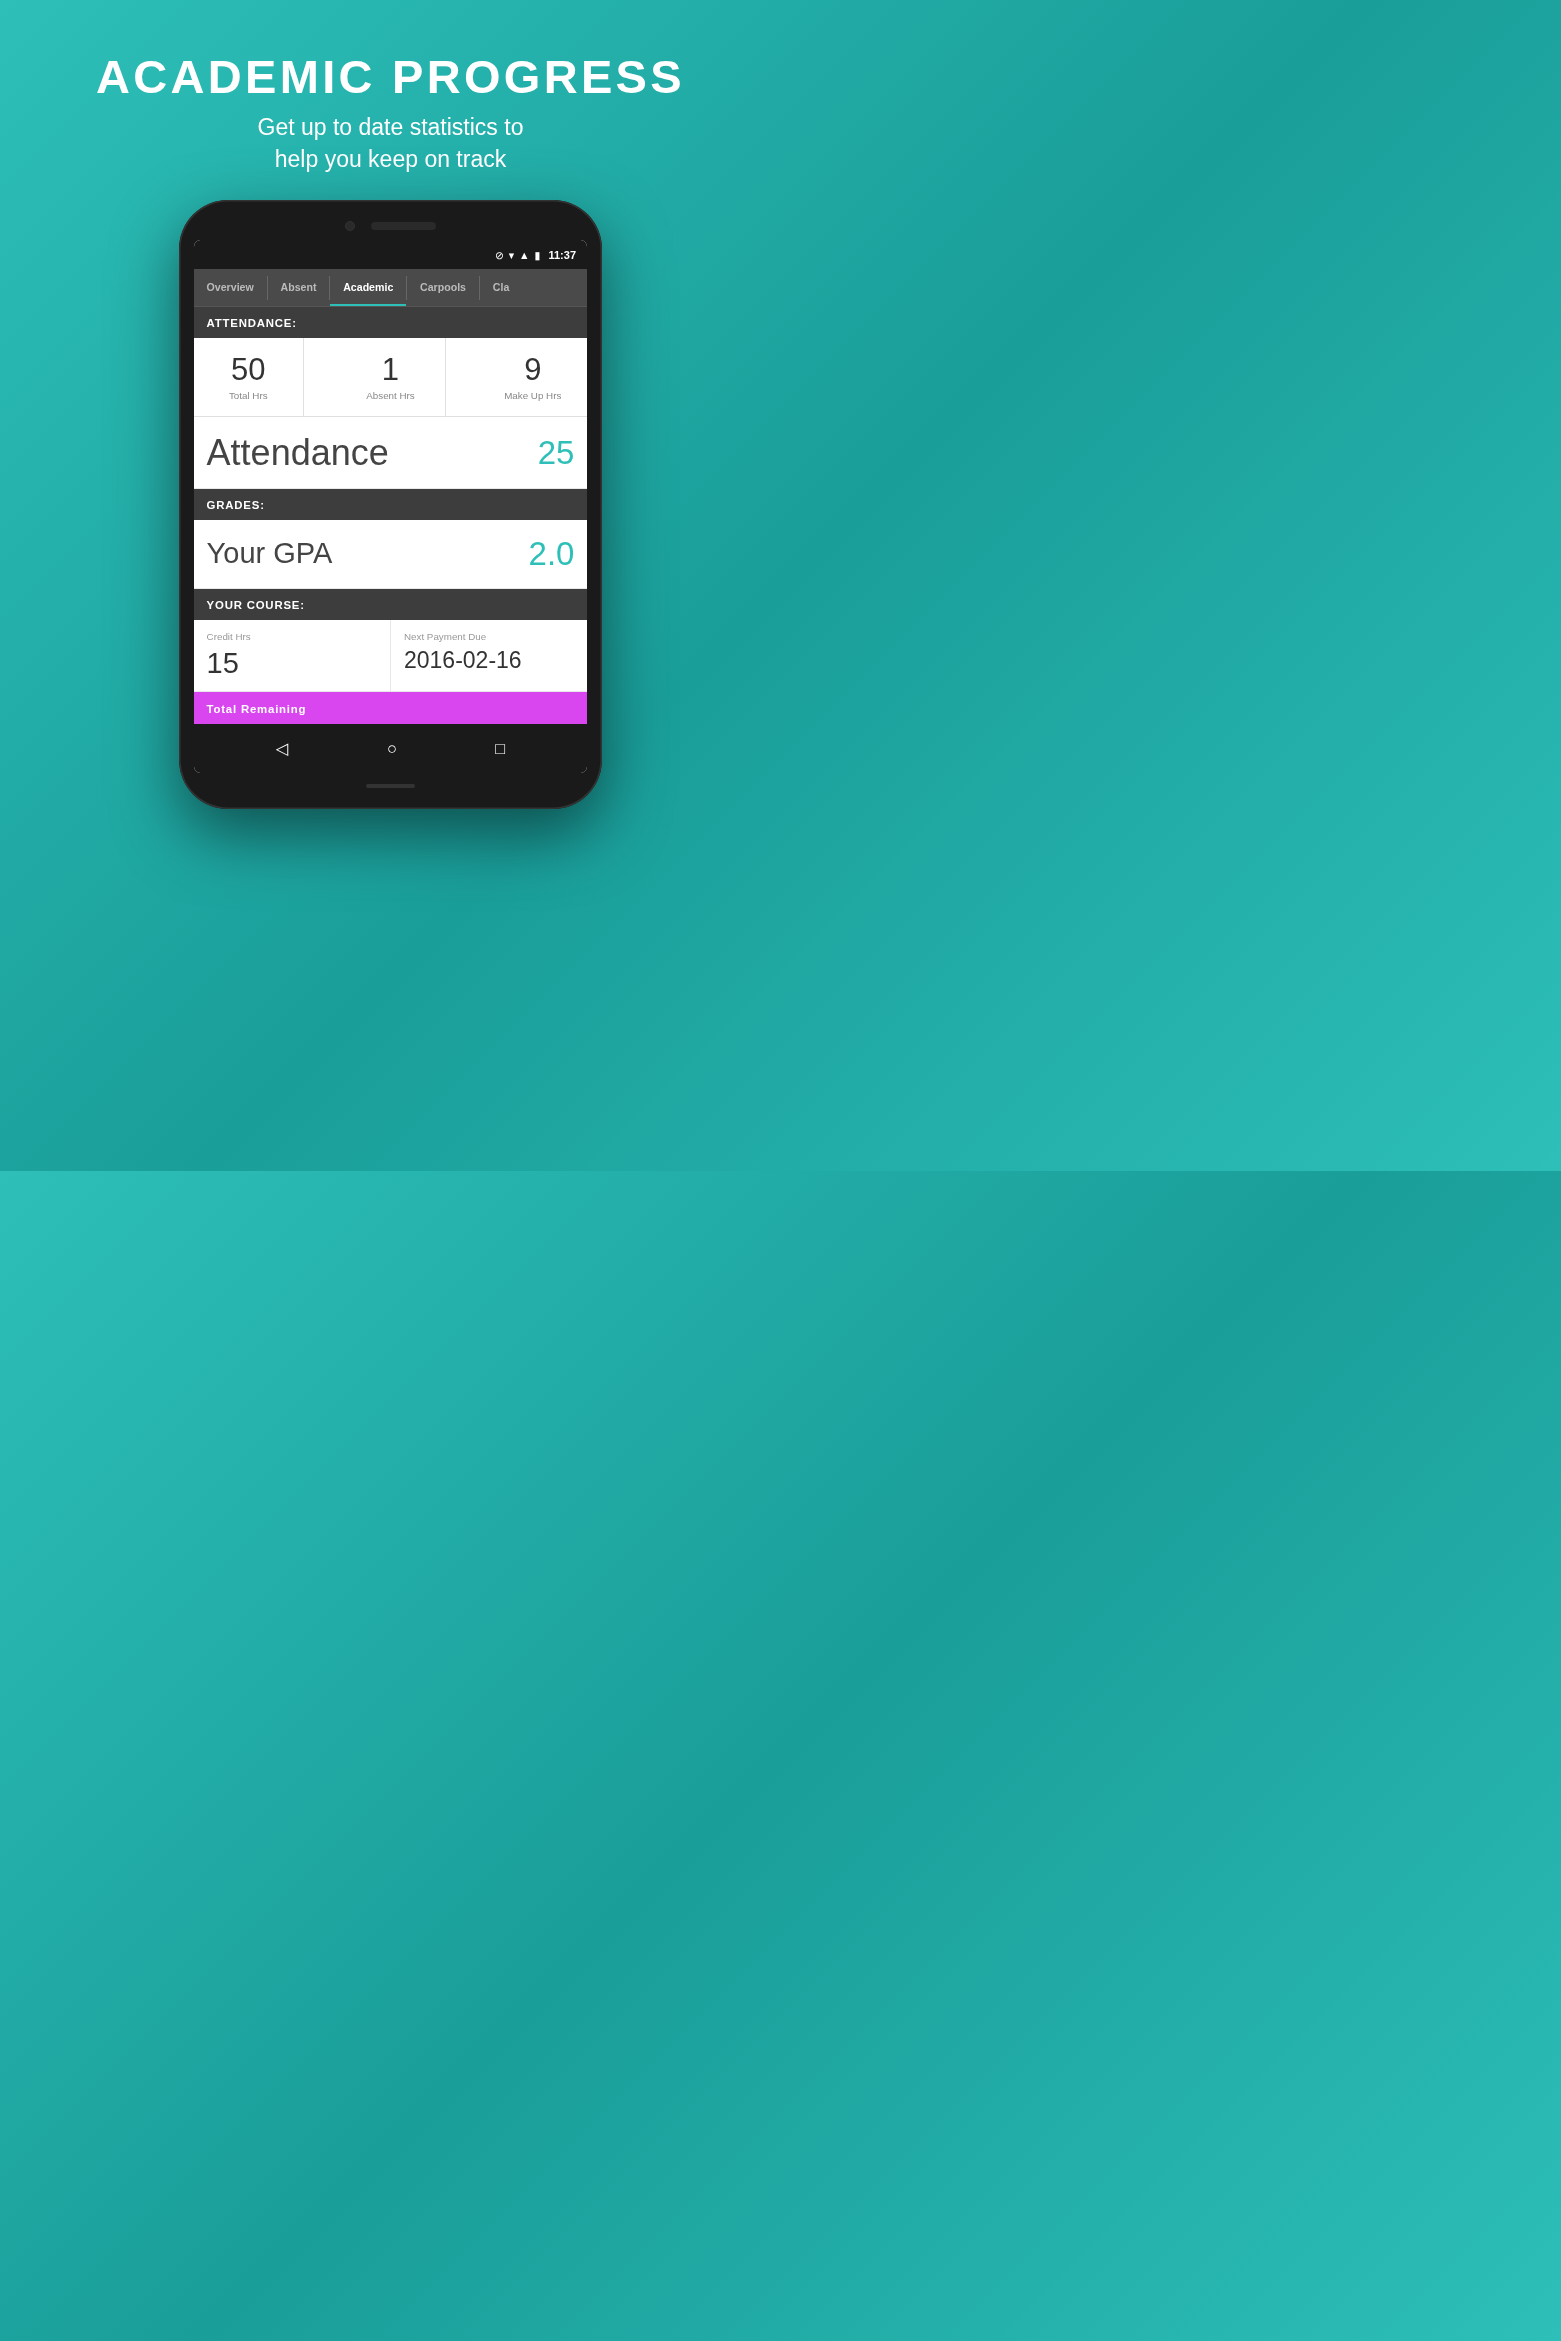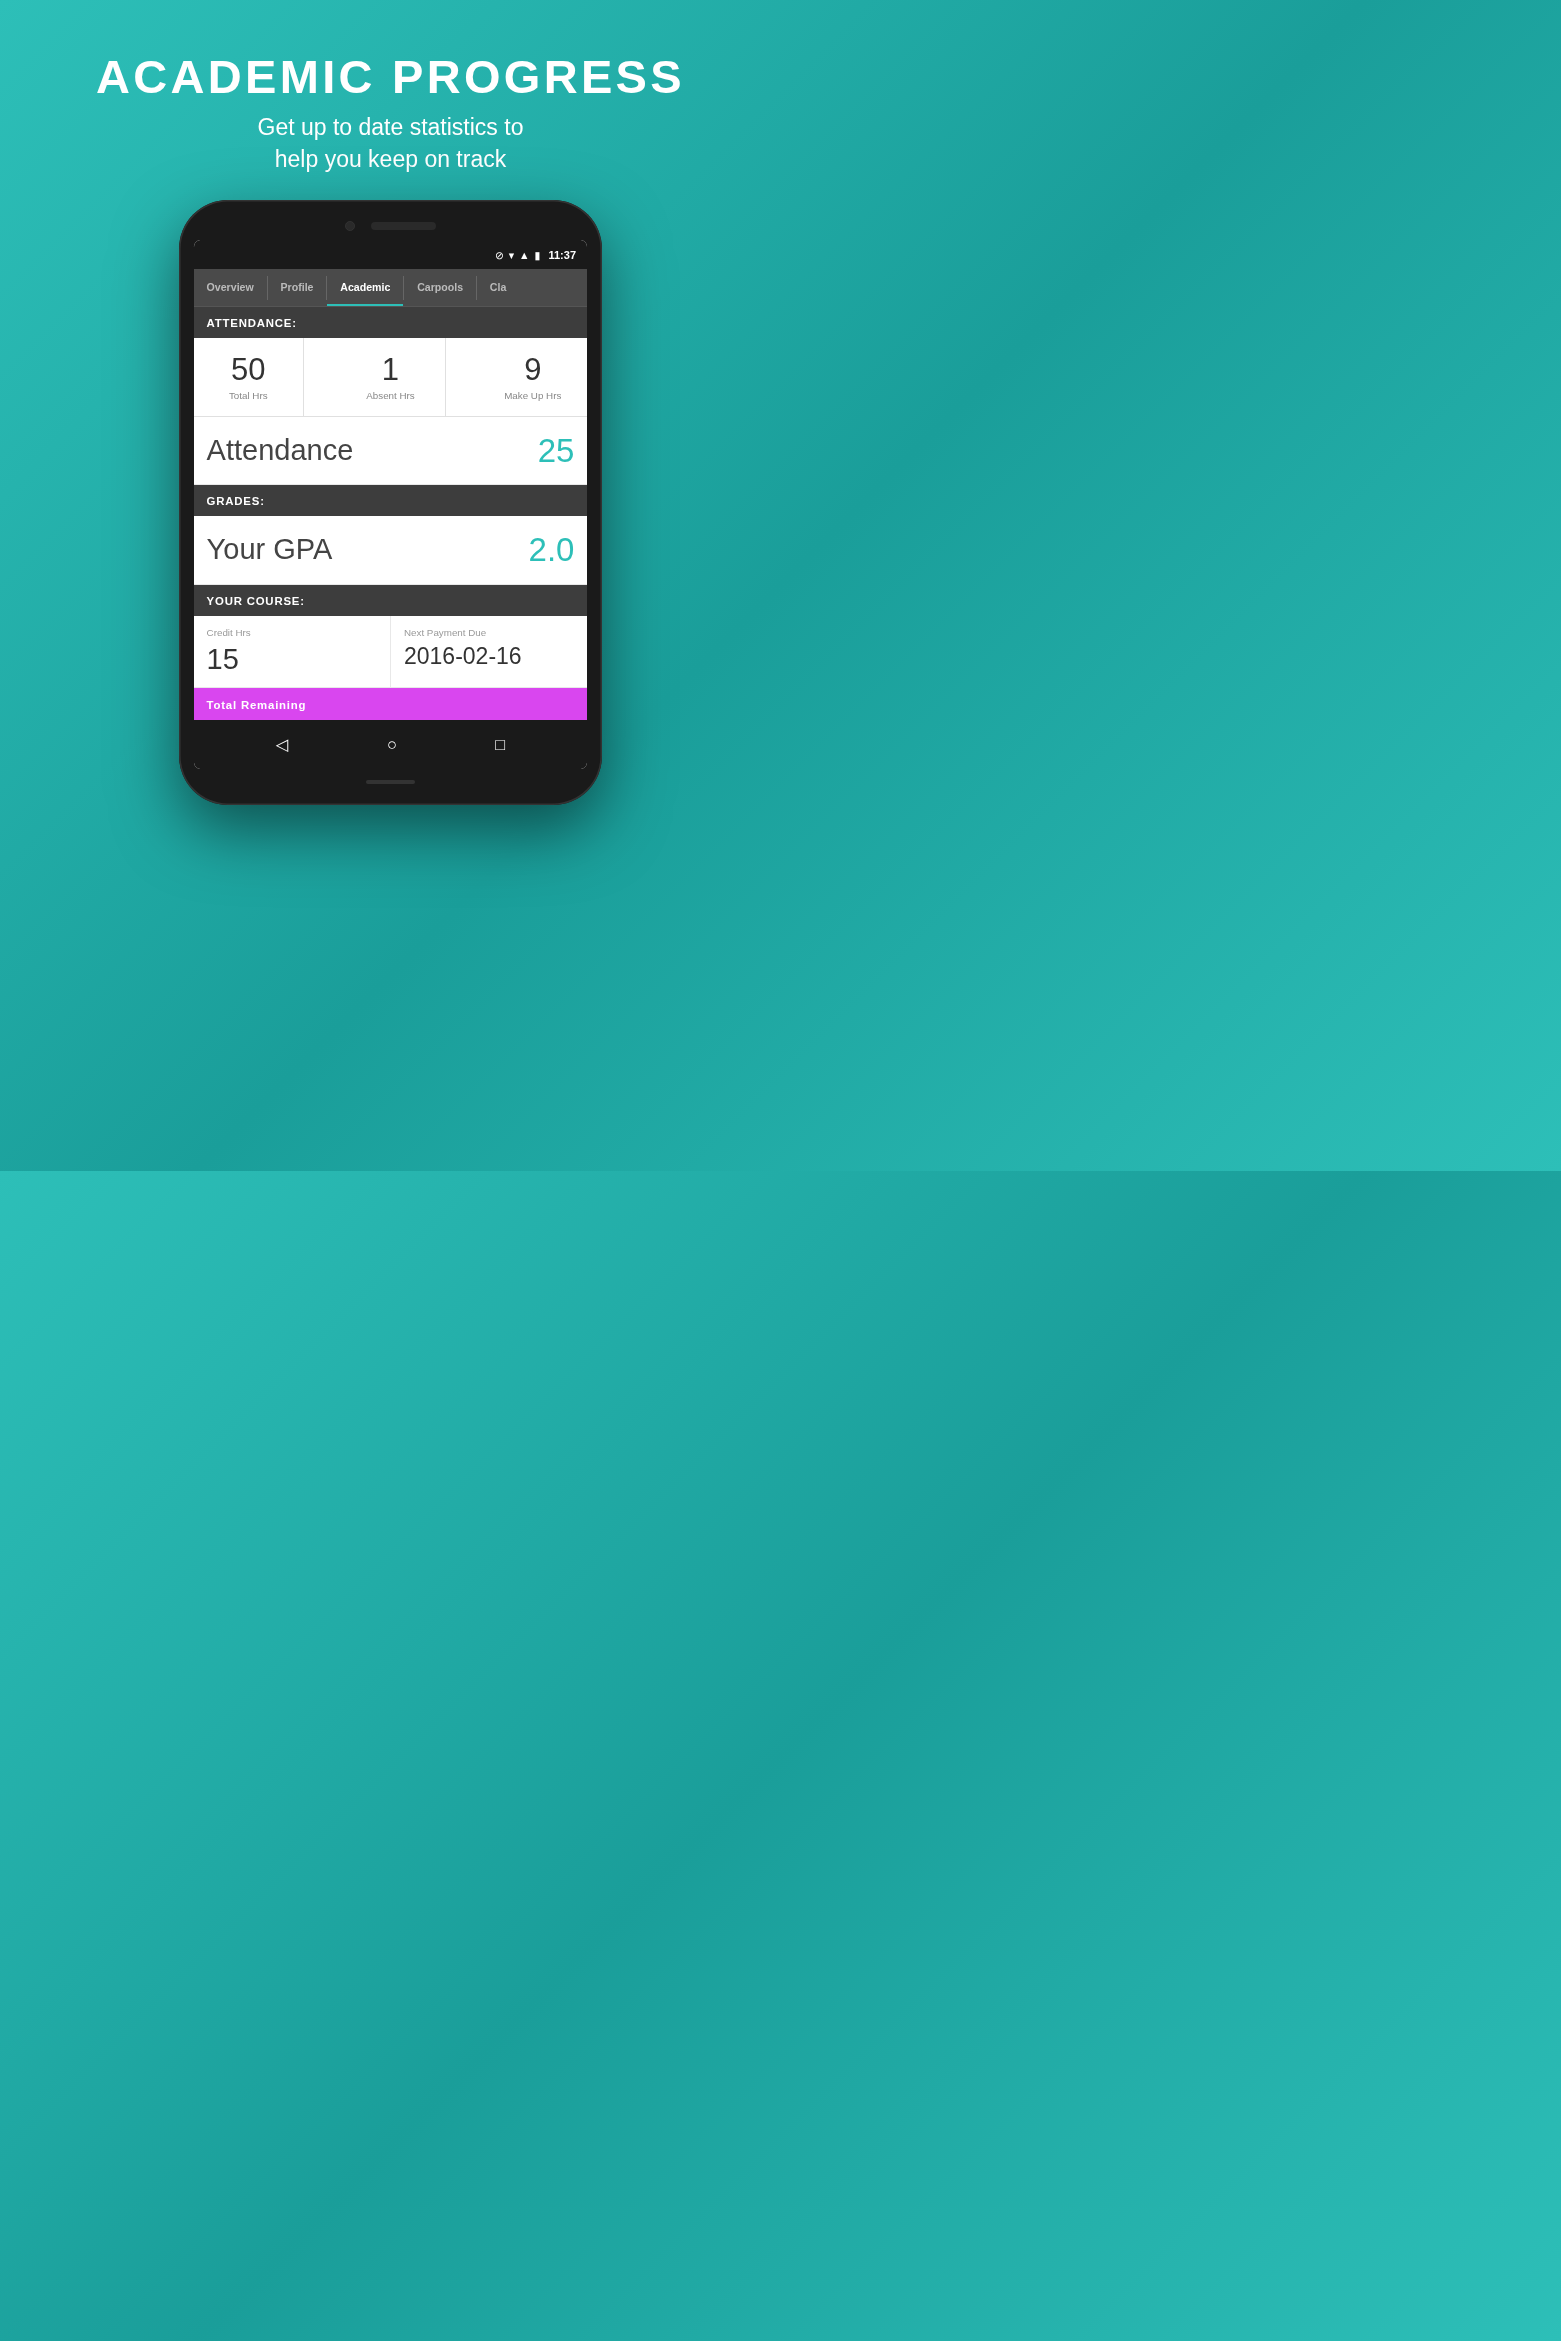--- a/index.html
+++ b/index.html
@@ -222,21 +222,21 @@
     .score-row {
       background: white;
       display: flex;
       justify-content: space-between;
       align-items: center;
       padding: 14.6px 13px;
       border-bottom: 0.8px solid #e8e8e8;
     }
 
     .score-label {
-      font-size: 29px;
+      font-size: 36px;
       font-weight: 300;
       color: #444;
     }
 
     .score-value {
       font-size: 33px;
       font-weight: 300;
       color: #2dbfb8;
     }
 
@@ -372,21 +372,21 @@
 
         <span class="status-icon">▮</span>
         <span class="status-time">11:37</span>
       </div>
     </div>
 
 
     <div class="tabs-bar">
       <div class="tab">Overview</div>
       <div class="tab-divider"></div>
-      <div class="tab">Profile</div>
+      <div class="tab">Absent</div>
       <div class="tab-divider"></div>
       <div class="tab active">Academic</div>
       <div class="tab-divider"></div>
       <div class="tab">Carpools</div>
       <div class="tab-divider"></div>
       <div class="tab">Cla</div>
     </div>
 
     <div class="content-area">
 

